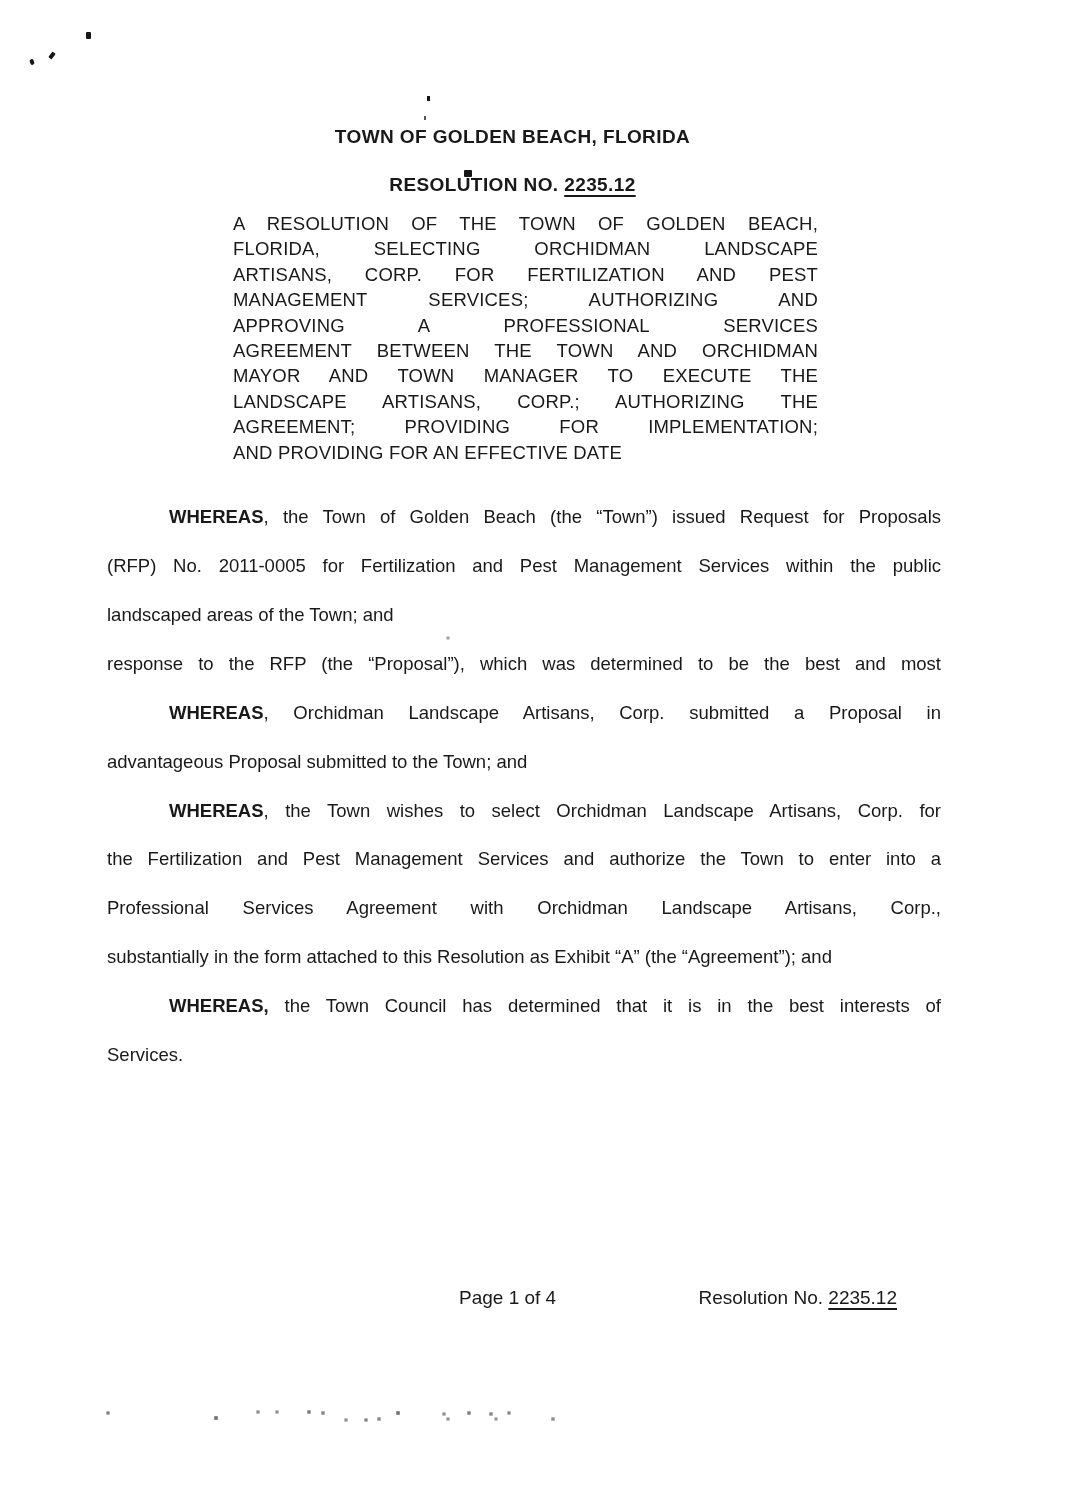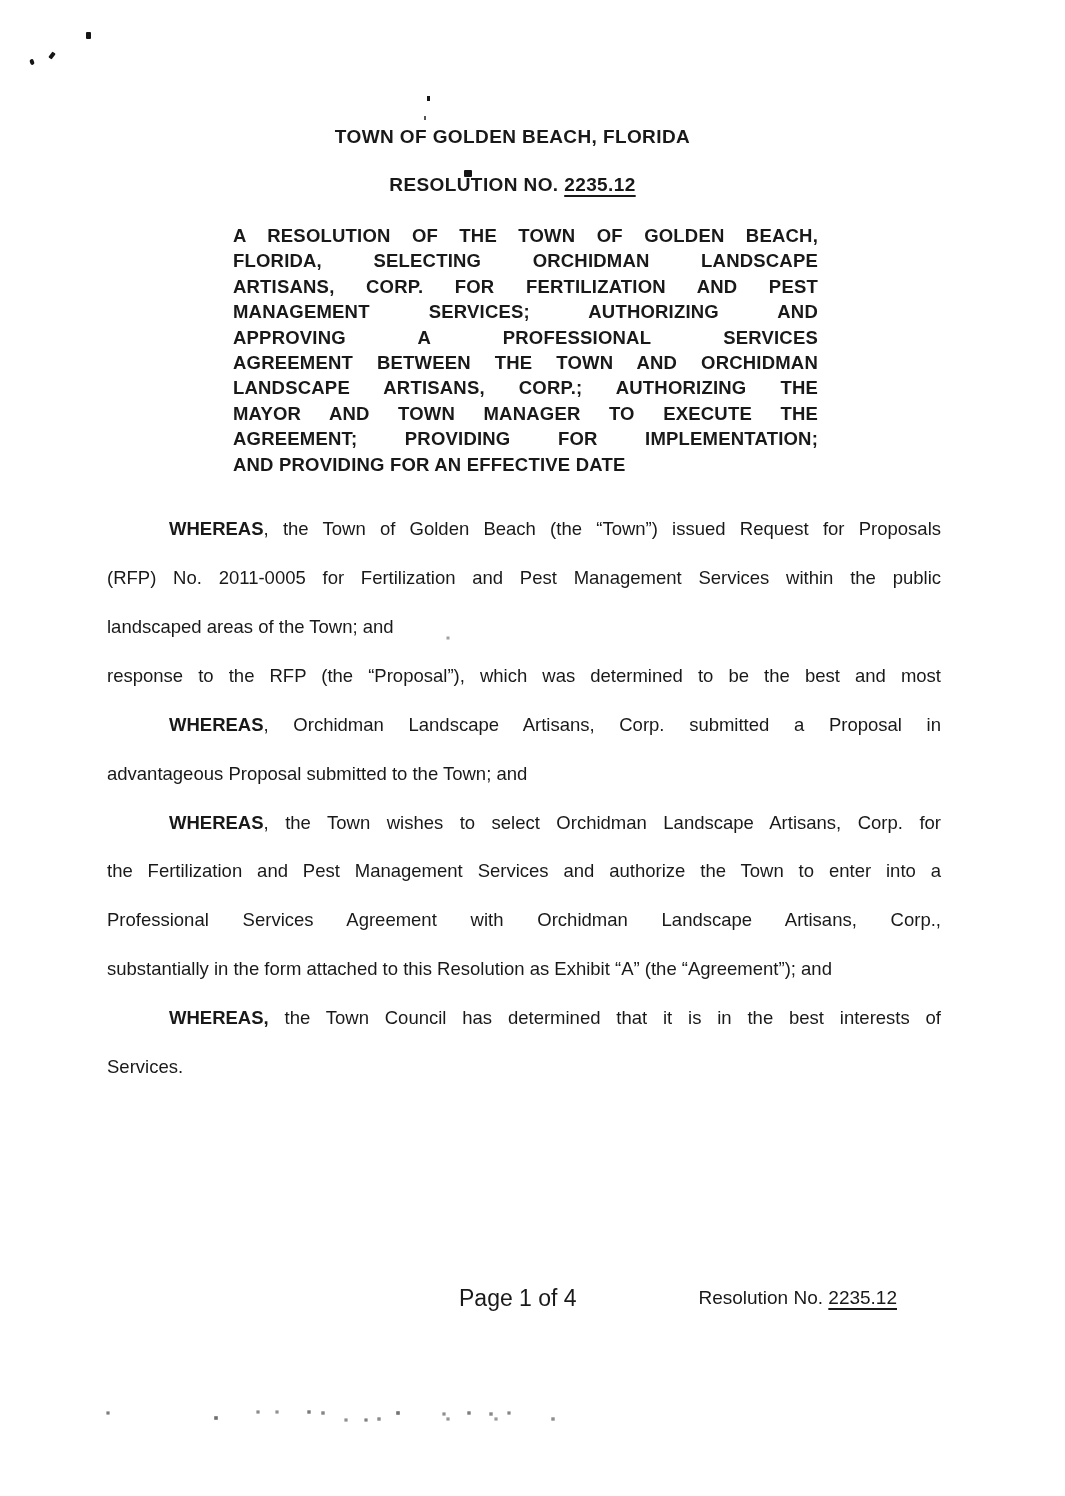--- a/index.html
+++ b/index.html
@@ -34,24 +34,24 @@
     line-height: 21px;
     letter-spacing: 0.4px;
   }
   .u-num {
     text-decoration: underline;
     text-decoration-thickness: 2px;
     text-underline-offset: 4px;
   }
   
   .summary-block {
-    margin-top: 28px;
+    margin-top: 16px;
     margin-left: 233px;
     width: 585px;
-    font-weight: bold;
+    font-weight: normal;
     font-size: 18.5px;
     line-height: 25.4px;
     letter-spacing: 0.2px;
   }
   .sline { text-align: justify; text-align-last: justify; }
   .sline.last-line { text-align: left; text-align-last: left; }
   
   .body-text {
     margin-top: 28px;
     margin-left: 107px;
@@ -61,21 +61,21 @@
   }
   .bline { text-align: justify; text-align-last: justify; }
   .bline.first-line { padding-left: 62px; }
   .bline.last-line { text-align: center; text-align-last: left; }
   .lead { font-weight: bold; }
   
   .footer-page {
     position: absolute;
     top: 1287px;
     left: 459px;
-    font-size: 23px;
+    font-size: 19px;
     line-height: 22px;
   }
   .footer-res {
     position: absolute;
     top: 1287px;
     right: 128px;
     font-size: 19px;
     line-height: 22px;
   }
   
@@ -126,22 +126,22 @@
 
   <div class="res-line"><span>RESOLUTION NO. </span><span class="u-num">2235.12</span></div>
 
   <div class="summary-block">
     <div class="sline">A RESOLUTION OF THE TOWN OF GOLDEN BEACH,</div>
     <div class="sline">FLORIDA, SELECTING ORCHIDMAN LANDSCAPE</div>
     <div class="sline">ARTISANS, CORP. FOR FERTILIZATION AND PEST</div>
     <div class="sline">MANAGEMENT SERVICES; AUTHORIZING AND</div>
     <div class="sline">APPROVING A PROFESSIONAL SERVICES</div>
     <div class="sline">AGREEMENT BETWEEN THE TOWN AND ORCHIDMAN</div>
+    <div class="sline">MAYOR AND TOWN MANAGER TO EXECUTE THE</div>
     <div class="sline">LANDSCAPE ARTISANS, CORP.; AUTHORIZING THE</div>
-    <div class="sline">MAYOR AND TOWN MANAGER TO EXECUTE THE</div>
     <div class="sline">AGREEMENT; PROVIDING FOR IMPLEMENTATION;</div>
     <div class="sline last-line">AND PROVIDING FOR AN EFFECTIVE DATE</div>
   </div>
 
   <div class="body-text">
 
     <div>
       <div class="bline first-line"><span class="lead">WHEREAS</span><span>, the Town of Golden Beach (the “Town”) issued Request for Proposals</span></div>
       <div class="bline">(RFP) No. 2011-0005 for Fertilization and Pest Management Services within the public</div>
       <div class="bline last-line">landscaped areas of the Town; and</div>

